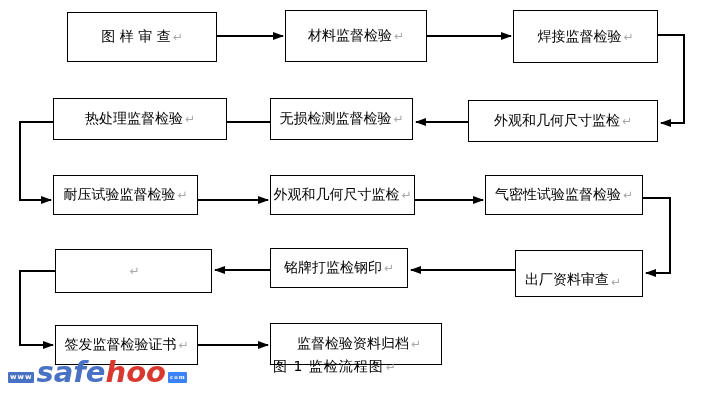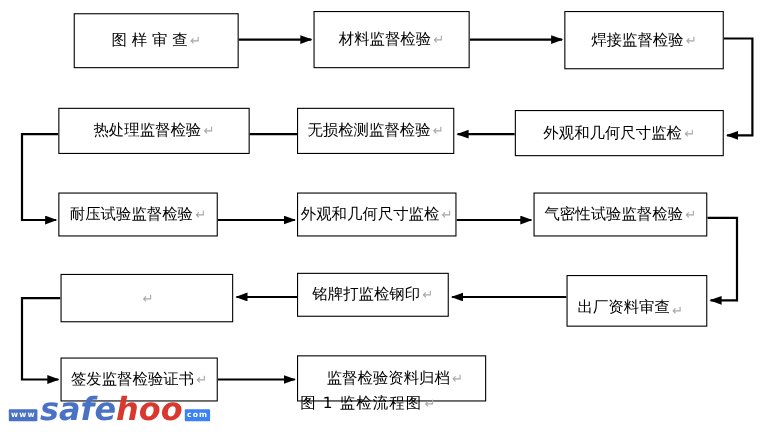--- a/index.html
+++ b/index.html
@@ -25,21 +25,21 @@
     position:absolute;left:6px;top:359px;display:flex;align-items:flex-end;line-height:1;text-align:right;
   }
   .wm-big{font-size:29px;font-weight:bold;font-style:italic;line-height:0.9;}
   .wm-blue{color:#4a72c4;}
   .wm-red{color:#d9382e;}
   .wm-block{
     font-size:7px;font-weight:bold;color:#ffffff;padding:2px 2px;
     letter-spacing:1px;margin:0 2px 2px 2px;border-radius:1px;font-style:normal;
   }
   .wm-blue-block{background:#4a72c4;}
-  .wm-red-block{background:#3b82f6;}
+  .wm-red-block{background:#3b82f6;font-family:Liberation Serif, serif;}
 </style>
 </head>
 <body>
 
 <div class="stage">
 
   <svg class="wires" viewBox="0 0 701 403" xmlns="http://www.w3.org/2000/svg">
     <defs>
       <marker id="ah" markerWidth="13" markerHeight="10" refX="10" refY="4" orient="auto" markerUnits="userSpaceOnUse">
         <path d="M0,0 L11,4 L0,8 Z" fill="#000"></path>

